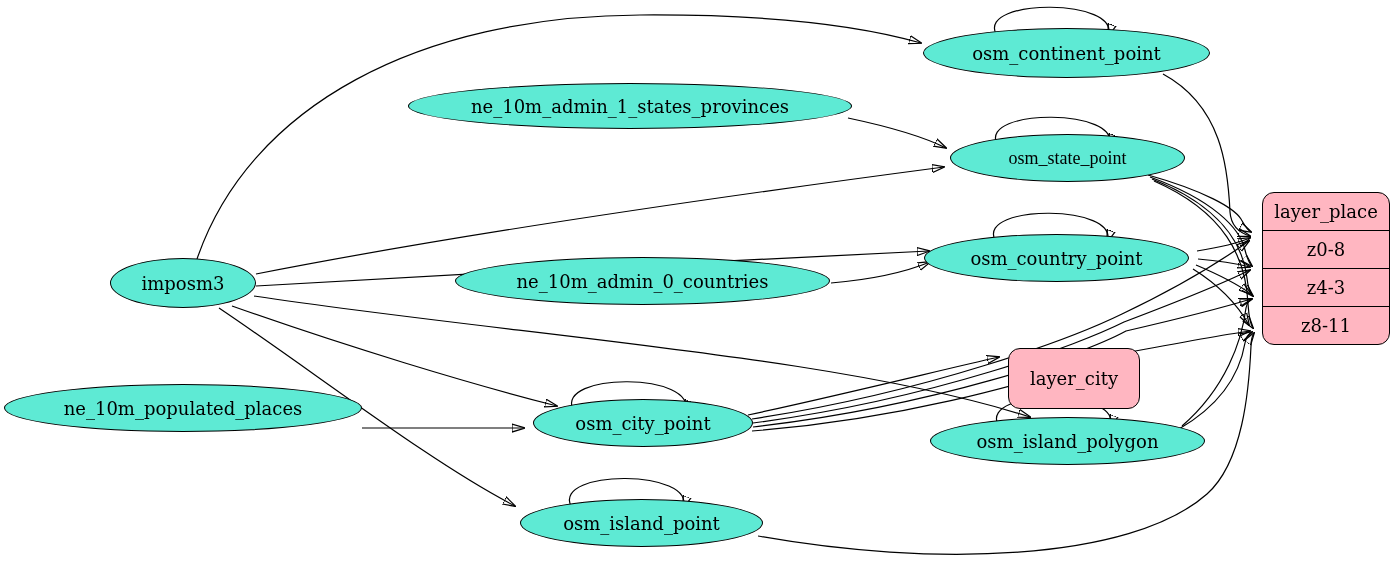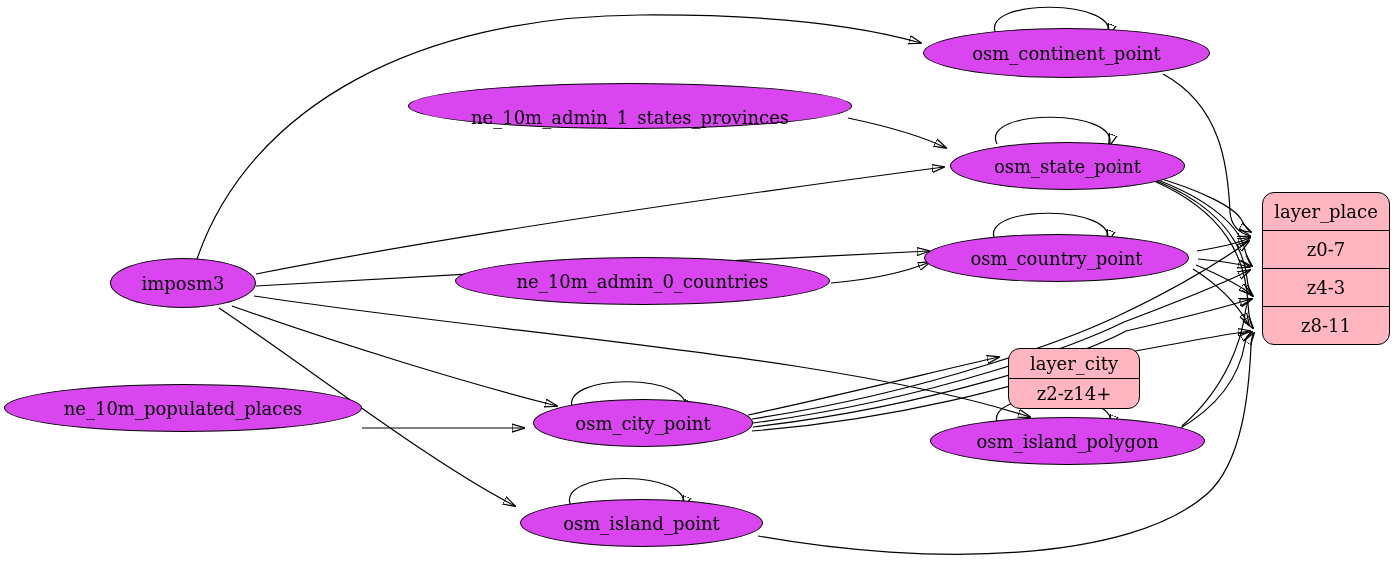--- a/index.html
+++ b/index.html
@@ -5,21 +5,21 @@
   html,body{margin:0;padding:0;background:#ffffff;}
   .stage{
     position:relative;width:1395px;height:568px;background:#ffffff;
     font-family:"DejaVu Serif","Liberation Serif",serif;color:#000;
     overflow:hidden;
   }
   .edges{position:absolute;left:0;top:0;width:1395px;height:568px;}
   .edges path{fill:none;stroke:#000;stroke-width:1.2px;}
   .node{
     position:absolute;border:1.3px solid #000;border-radius:50%;
-    background:#d946ef;display:flex;align-items:center;justify-content:center;
+    background:#5eead4;display:flex;align-items:center;justify-content:center;
     font-size:18px;white-space:nowrap;box-sizing:border-box;
   }
   .record{
     position:absolute;background:#ffb6c1;border:1.5px solid #000;
     border-radius:12px;display:flex;flex-direction:column;
     font-size:18px;box-sizing:border-box;overflow:hidden;
   }
   .rec-title,.rec-row{
     flex:1;display:flex;align-items:center;justify-content:center;
     white-space:nowrap;
@@ -77,37 +77,37 @@
 
     <path d="M 1182,426 C 1226,388 1242,340 1246,308 C 1247,303 1249,300 1252,299" marker-end="url(#arrow)"></path>
     <path d="M 1179,429 C 1222,404 1240,372 1245,343 C 1246,337 1248,334 1252,332" marker-end="url(#arrow)"></path>
     <path d="M 758,536 C 930,567 1130,562 1207,494 C 1243,462 1249,390 1251,346 C 1251,340 1252,336 1254,333" marker-end="url(#arrow)"></path>
   </svg>
 
   <div class="node" style="left:110px;top:258px;width:146px;height:50px;">
     <span>imposm3</span>
   </div>
 
-  <div class="node" style="left:408px;top:83px;width:444px;height:46px;align-items:flex-end;">
+  <div class="node" style="left:408px;top:83px;width:444px;height:46px;">
     <span>ne_10m_admin_1_states_provinces</span>
   </div>
 
   <div class="node" style="left:455px;top:257px;width:375px;height:48px;">
     <span>ne_10m_admin_0_countries</span>
   </div>
 
   <div class="node" style="left:4px;top:384px;width:358px;height:48px;">
     <span>ne_10m_populated_places</span>
   </div>
 
   <div class="node" style="left:923px;top:28px;width:287px;height:50px;">
     <span>osm_continent_point</span>
   </div>
 
-  <div class="node" style="left:950px;top:142px;width:235px;height:48px;">
+  <div class="node" style="left:950px;top:134px;width:235px;height:48px;font-family:Liberation Serif, serif;">
     <span>osm_state_point</span>
   </div>
 
   <div class="node" style="left:924px;top:234px;width:265px;height:48px;">
     <span>osm_country_point</span>
   </div>
 
   <div class="node" style="left:533px;top:399px;width:220px;height:48px;">
     <span>osm_city_point</span>
   </div>
@@ -115,23 +115,22 @@
   <div class="node" style="left:930px;top:417px;width:275px;height:48px;">
     <span>osm_island_polygon</span>
   </div>
 
   <div class="node" style="left:520px;top:499px;width:243px;height:48px;justify-content:center;">
     <span>osm_island_point</span>
   </div>
 
   <div class="record" style="left:1008px;top:307px;width:132px;height:61px;margin-top:41px;">
     <div class="rec-title">layer_city</div>
-    <div class="rec-row">z2-z14+</div>
   </div>
 
   <div class="record" style="left:1262px;top:192px;width:128px;height:153px;">
     <div class="rec-title">layer_place</div>
-    <div class="rec-row">z0-7</div>
+    <div class="rec-row">z0-8</div>
     <div class="rec-row">z4-3</div>
     <div class="rec-row">z8-11</div>
   </div>
 
 </div>
 
 </body></html>

